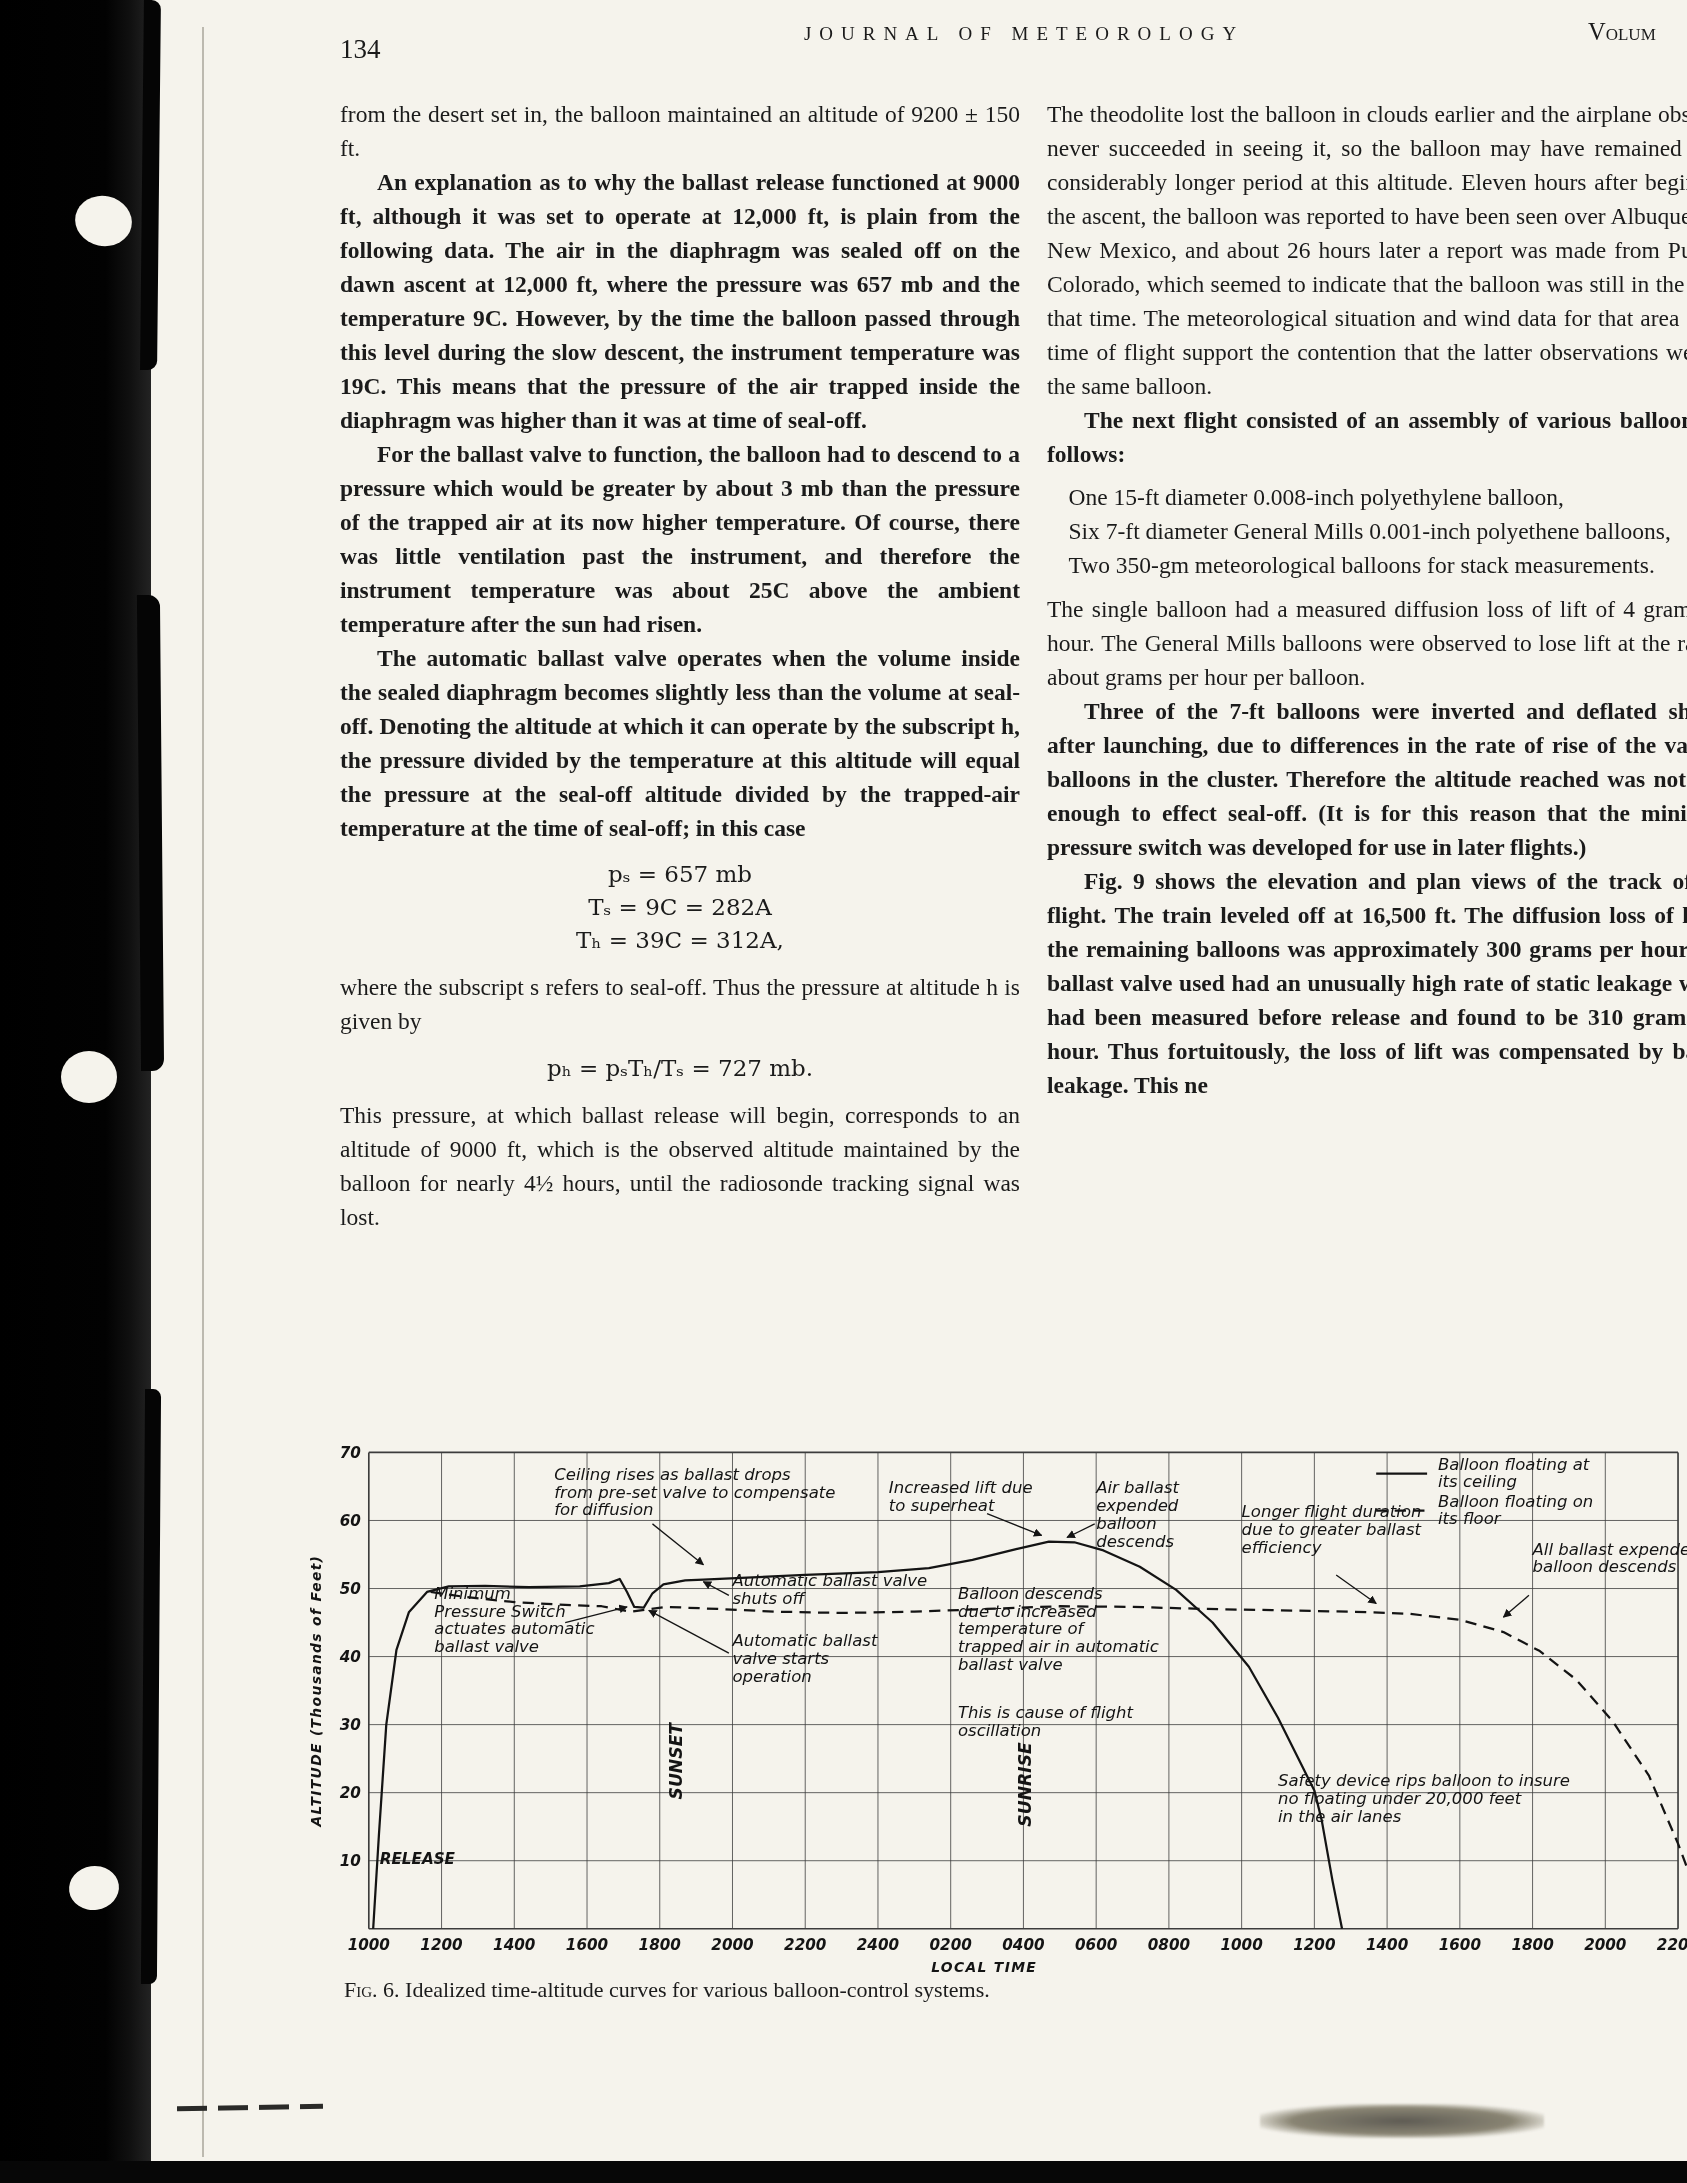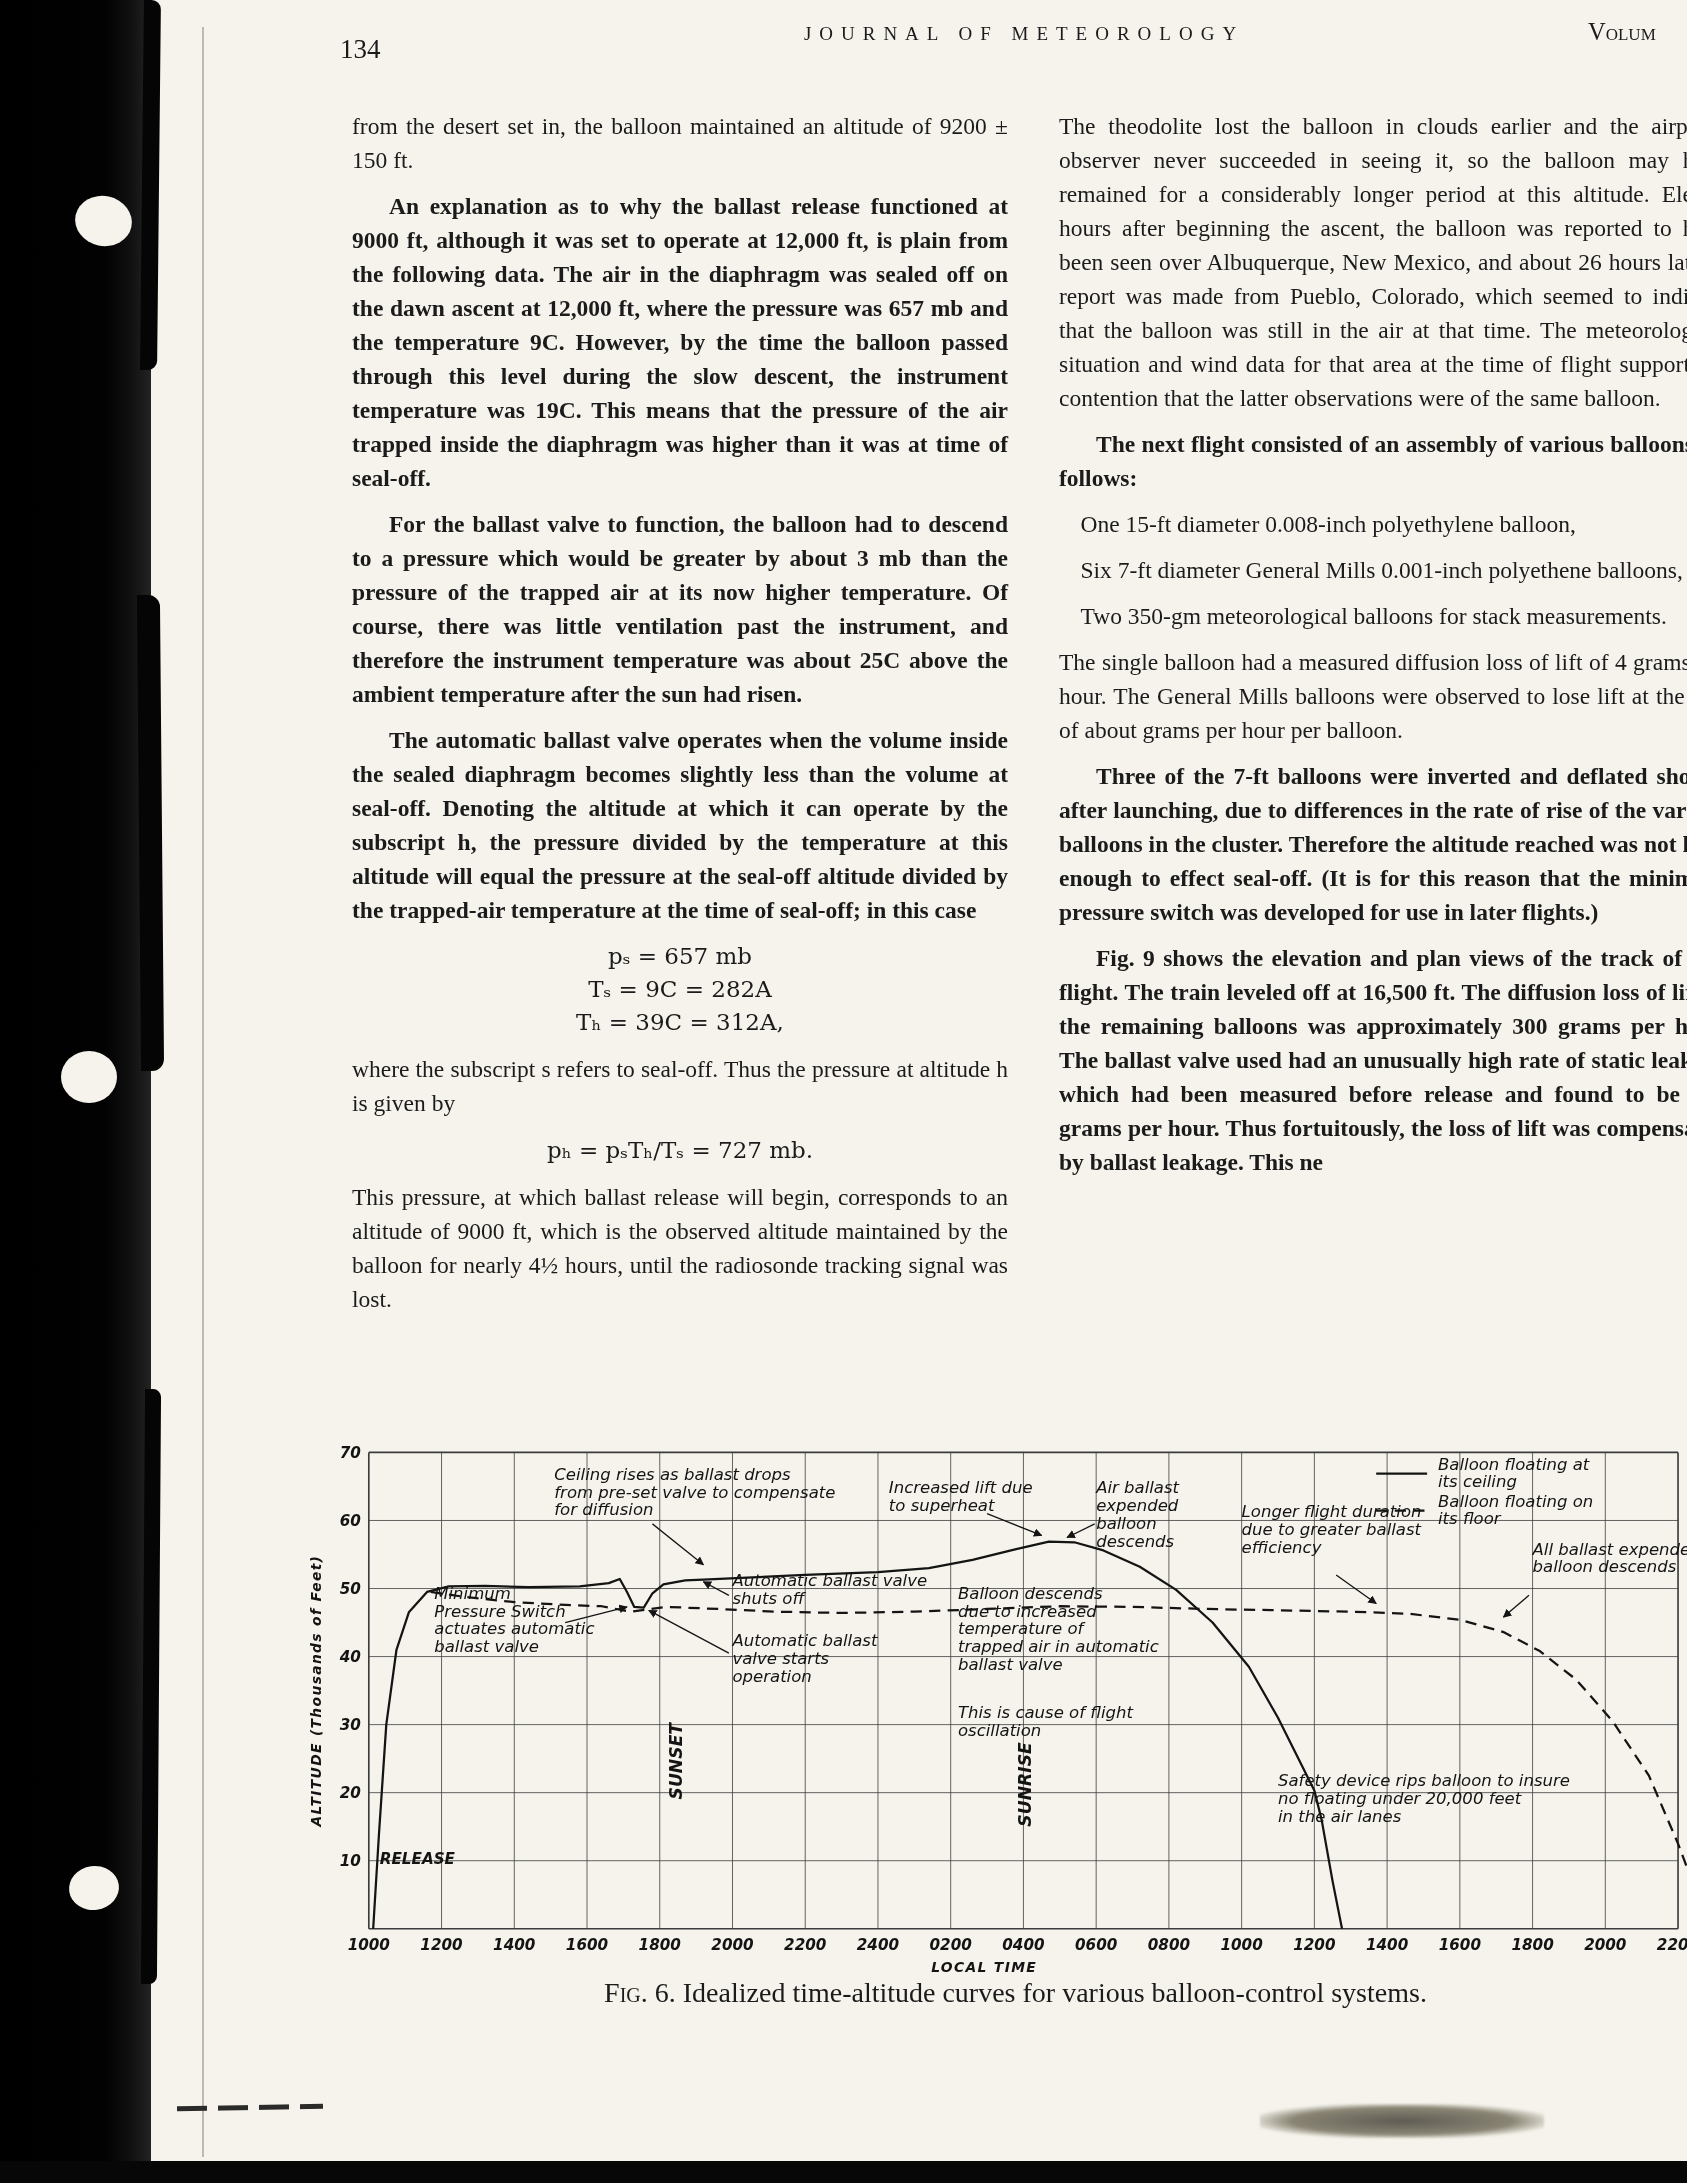--- a/index.html
+++ b/index.html
@@ -27,34 +27,34 @@
     background:radial-gradient(ellipse at center,#45423a 0%,#77725f 55%,rgba(0,0,0,0) 78%);filter:blur(1.3px);}
   
   .pageno{position:absolute;left:340px;top:34px;font-size:27px;}
   .jtitle{position:absolute;left:1024px;top:23px;transform:translateX(-50%);
     font-size:19px;letter-spacing:8px;white-space:nowrap;}
   .vol{position:absolute;left:1588px;top:18px;font-variant:small-caps;font-size:24.5px;}
   
   .col{position:absolute;top:97px;font-size:23.5px;line-height:34px;text-align:justify;}
   .col.left{left:340px;width:680px;}
   .col.right{left:1047px;width:692px;}
-  .col p{margin:12px;}
+  .col p{margin:0;}
   .col p.ind{text-indent:37px;font-weight:bold;}
   .eqblock{text-align:center;margin:13.2px 0 13.2px 0;
     font-family:"DejaVu Serif","DejaVu Sans",serif;font-size:23px;line-height:33px;}
   .list{margin:9.3px 0 9.3px 0;}
   .list p{padding-left:44px;text-indent:-22.5px;text-align:left;}
   
   .figure{position:absolute;left:284px;top:1422px;width:1416px;height:561px;}
   .tick{font:italic 700 23px "DejaVu Sans",sans-serif;fill:#141414;}
   .tick.axis{font-size:21px;letter-spacing:2px;}
   .ann{font:italic 25px "DejaVu Sans",sans-serif;fill:#141414;}
   .ann.vert{font-weight:700;font-size:26px;}
   .ann.release{font-weight:700;font-size:23px;}
-  .caption{position:absolute;left:344px;top:1977px;width:1343px;text-align:center;font-size:28px;}
+  .caption{position:absolute;left:344px;top:1977px;width:1343px;font-size:22px;}
   .sc{font-variant:small-caps;}
 </style>
 </head>
 <body>
 
 <div class="scan-left"></div>
 <div class="jag jag1"></div>
 <div class="jag jag2"></div>
 <div class="jag jag3"></div>
 <div class="hole hole1"></div>

